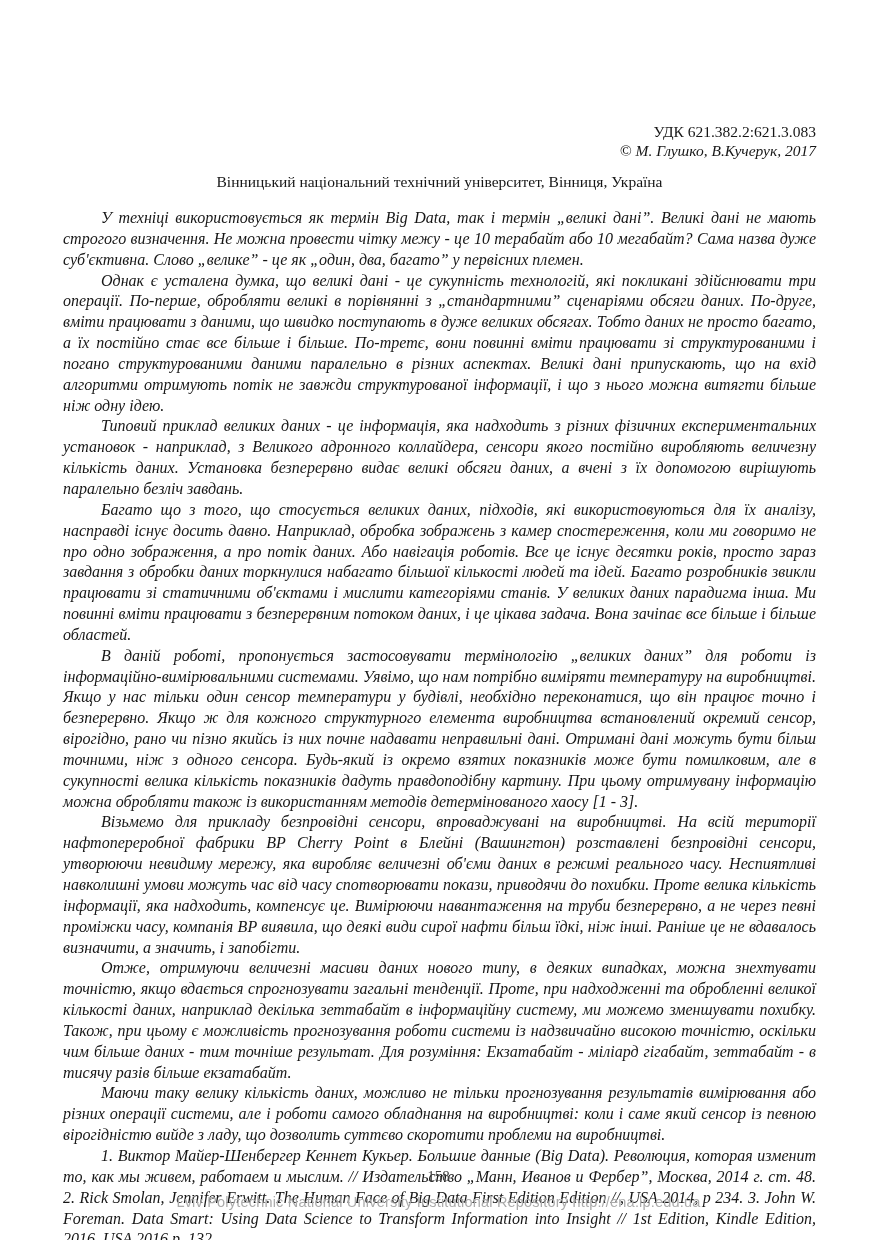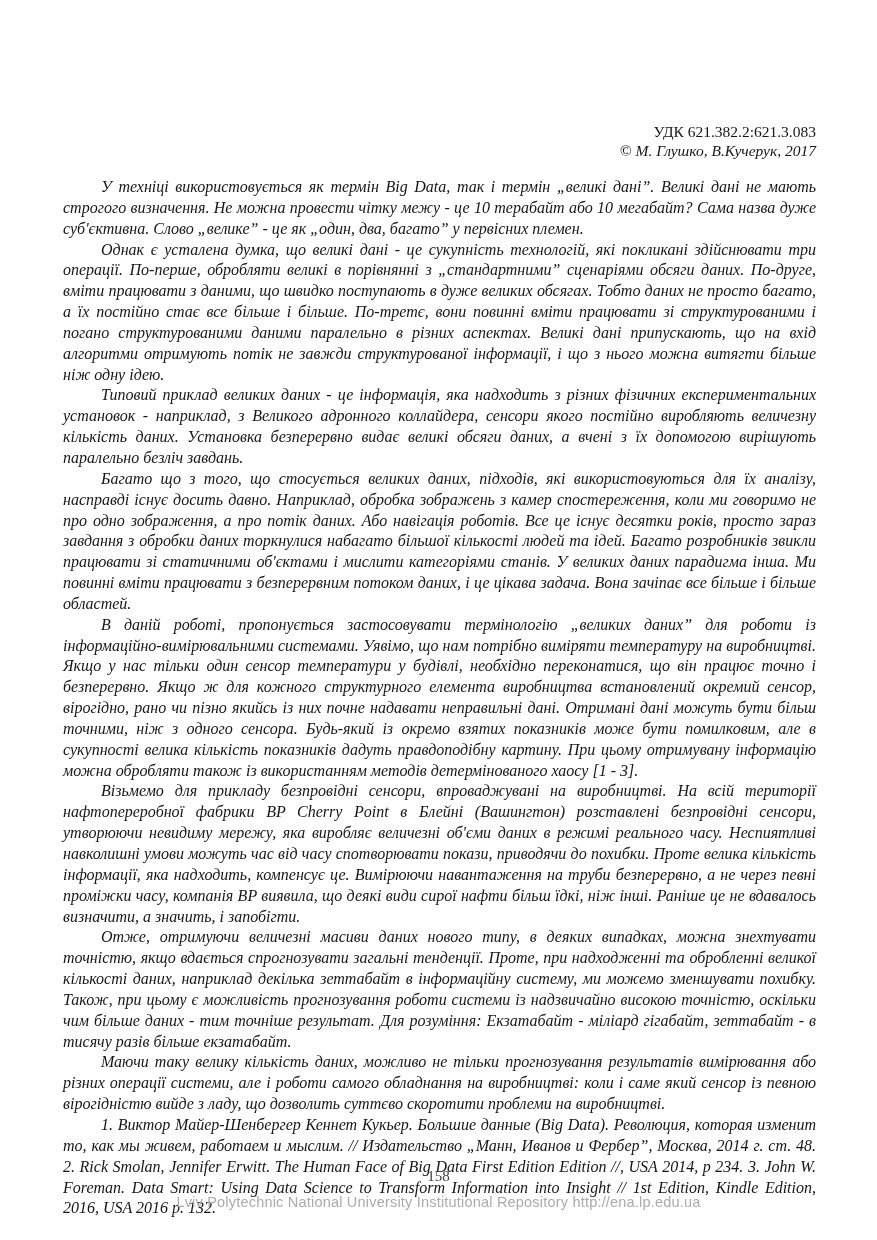--- a/index.html
+++ b/index.html
@@ -85,20 +85,21 @@
     letter-spacing: 0.2px;
   }
 </style>
 </head>
 <body>
 
 <div class="page">
   <div class="content">
     <div class="udc">УДК 621.382.2:621.3.083</div>
     <div class="copyright">© М. Глушко, В.Кучерук, 2017</div>
+    <div class="affiliation">Вінницький національний технічний університет, Вінниця, Україна</div>
     <div class="body">
       <p>У техніці використовується як термін Big Data, так і термін „великі дані”. Великі дані не мають строгого визначення. Не можна провести чітку межу - це 10 терабайт або 10 мегабайт? Сама назва дуже суб'єктивна. Слово „велике” - це як „один, два, багато” у первісних племен.</p>
       <p>Однак є усталена думка, що великі дані - це сукупність технологій, які покликані здійснювати три операції. По-перше, обробляти великі в порівнянні з „стандартними” сценаріями обсяги даних. По-друге, вміти працювати з даними, що швидко поступають в дуже великих обсягах. Тобто даних не просто багато, а їх постійно стає все більше і більше. По-третє, вони повинні вміти працювати зі структурованими і погано структурованими даними паралельно в різних аспектах. Великі дані припускають, що на вхід алгоритми отримують потік не завжди структурованої інформації, і що з нього можна витягти більше ніж одну ідею.</p>
       <p>Типовий приклад великих даних - це інформація, яка надходить з різних фізичних експериментальних установок - наприклад, з Великого адронного коллайдера, сенсори якого постійно виробляють величезну кількість даних. Установка безперервно видає великі обсяги даних, а вчені з їх допомогою вирішують паралельно безліч завдань.</p>
       <p>Багато що з того, що стосується великих даних, підходів, які використовуються для їх аналізу, насправді існує досить давно. Наприклад, обробка зображень з камер спостереження, коли ми говоримо не про одно зображення, а про потік даних. Або навігація роботів. Все це існує десятки років, просто зараз завдання з обробки даних торкнулися набагато більшої кількості людей та ідей. Багато розробників звикли працювати зі статичними об'єктами і мислити категоріями станів. У великих даних парадигма інша. Ми повинні вміти працювати з безперервним потоком даних, і це цікава задача. Вона зачіпає все більше і більше областей.</p>
       <p>В даній роботі, пропонується застосовувати термінологію „великих даних” для роботи із інформаційно-вимірювальними системами. Уявімо, що нам потрібно виміряти температуру на виробництві. Якщо у нас тільки один сенсор температури у будівлі, необхідно переконатися, що він працює точно і безперервно. Якщо ж для кожного структурного елемента виробництва встановлений окремий сенсор, вірогідно, рано чи пізно якийсь із них почне надавати неправильні дані. Отримані дані можуть бути більш точними, ніж з одного сенсора. Будь-який із окремо взятих показників може бути помилковим, але в сукупності велика кількість показників дадуть правдоподібну картину. При цьому отримувану інформацію можна обробляти також із використанням методів детермінованого хаосу [1 - 3].</p>
       <p>Візьмемо для прикладу безпровідні сенсори, впроваджувані на виробництві. На всій території нафтопереробної фабрики BP Cherry Point в Блейні (Вашингтон) розставлені безпровідні сенсори, утворюючи невидиму мережу, яка виробляє величезні об'єми даних в режимі реального часу. Неспиятливі навколишні умови можуть час від часу спотворювати покази, приводячи до похибки. Проте велика кількість інформації, яка надходить, компенсує це. Вимірюючи навантаження на труби безперервно, а не через певні проміжки часу, компанія BP виявила, що деякі види сирої нафти більш їдкі, ніж інші. Раніше це не вдавалось визначити, а значить, і запобігти.</p>
       <p>Отже, отримуючи величезні масиви даних нового типу, в деяких випадках, можна знехтувати точністю, якщо вдається спрогнозувати загальні тенденції. Проте, при надходженні та обробленні великої кількості даних, наприклад декілька зеттабайт в інформаційну систему, ми можемо зменшувати похибку. Також, при цьому є можливість прогнозування роботи системи із надзвичайно високою точністю, оскільки чим більше даних - тим точніше результат. Для розуміння: Екзатабайт - міліард гігабайт, зеттабайт - в тисячу разів більше екзатабайт.</p>
       <p>Маючи таку велику кількість даних, можливо не тільки прогнозування результатів вимірювання або різних операції системи, але і роботи самого обладнання на виробництві: коли і саме який сенсор із певною вірогідністю вийде з ладу, що дозволить суттєво скоротити проблеми на виробництві.</p>
       <p class="refs">1. Виктор Майер-Шенбергер Кеннет Кукьер. Большие данные (Big Data). Революция, которая изменит то, как мы живем, работаем и мыслим. // Издательство „Манн, Иванов и Фербер”, Москва, 2014 г. ст.  48. 2. Rick Smolan, Jennifer Erwitt. The Human Face of Big Data First Edition Edition //, USA 2014, p 234. 3. John W. Foreman. Data Smart: Using Data Science to Transform Information into Insight // 1st Edition, Kindle Edition, 2016, USA 2016 p. 132.</p>

